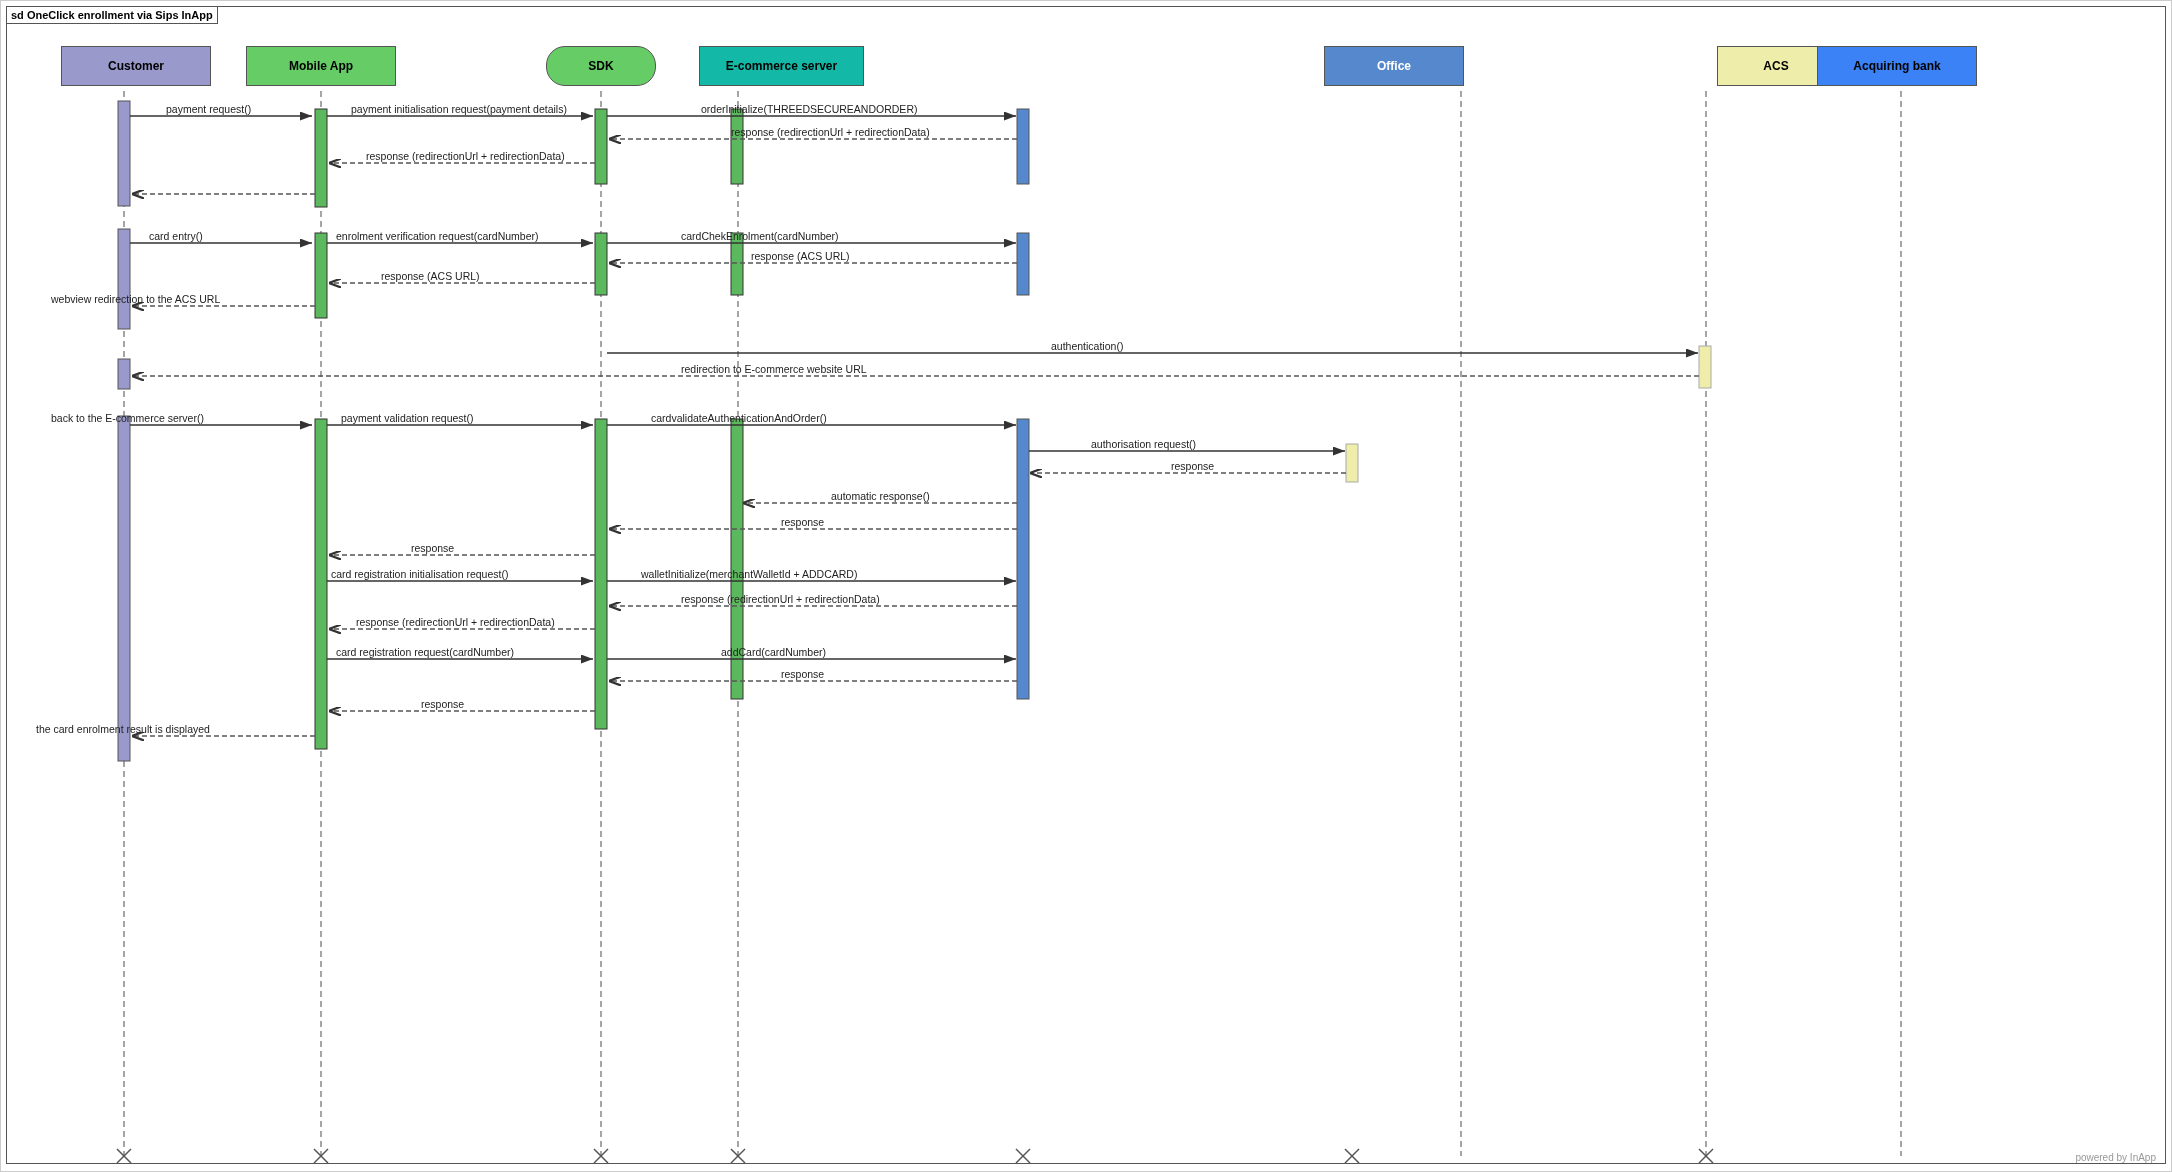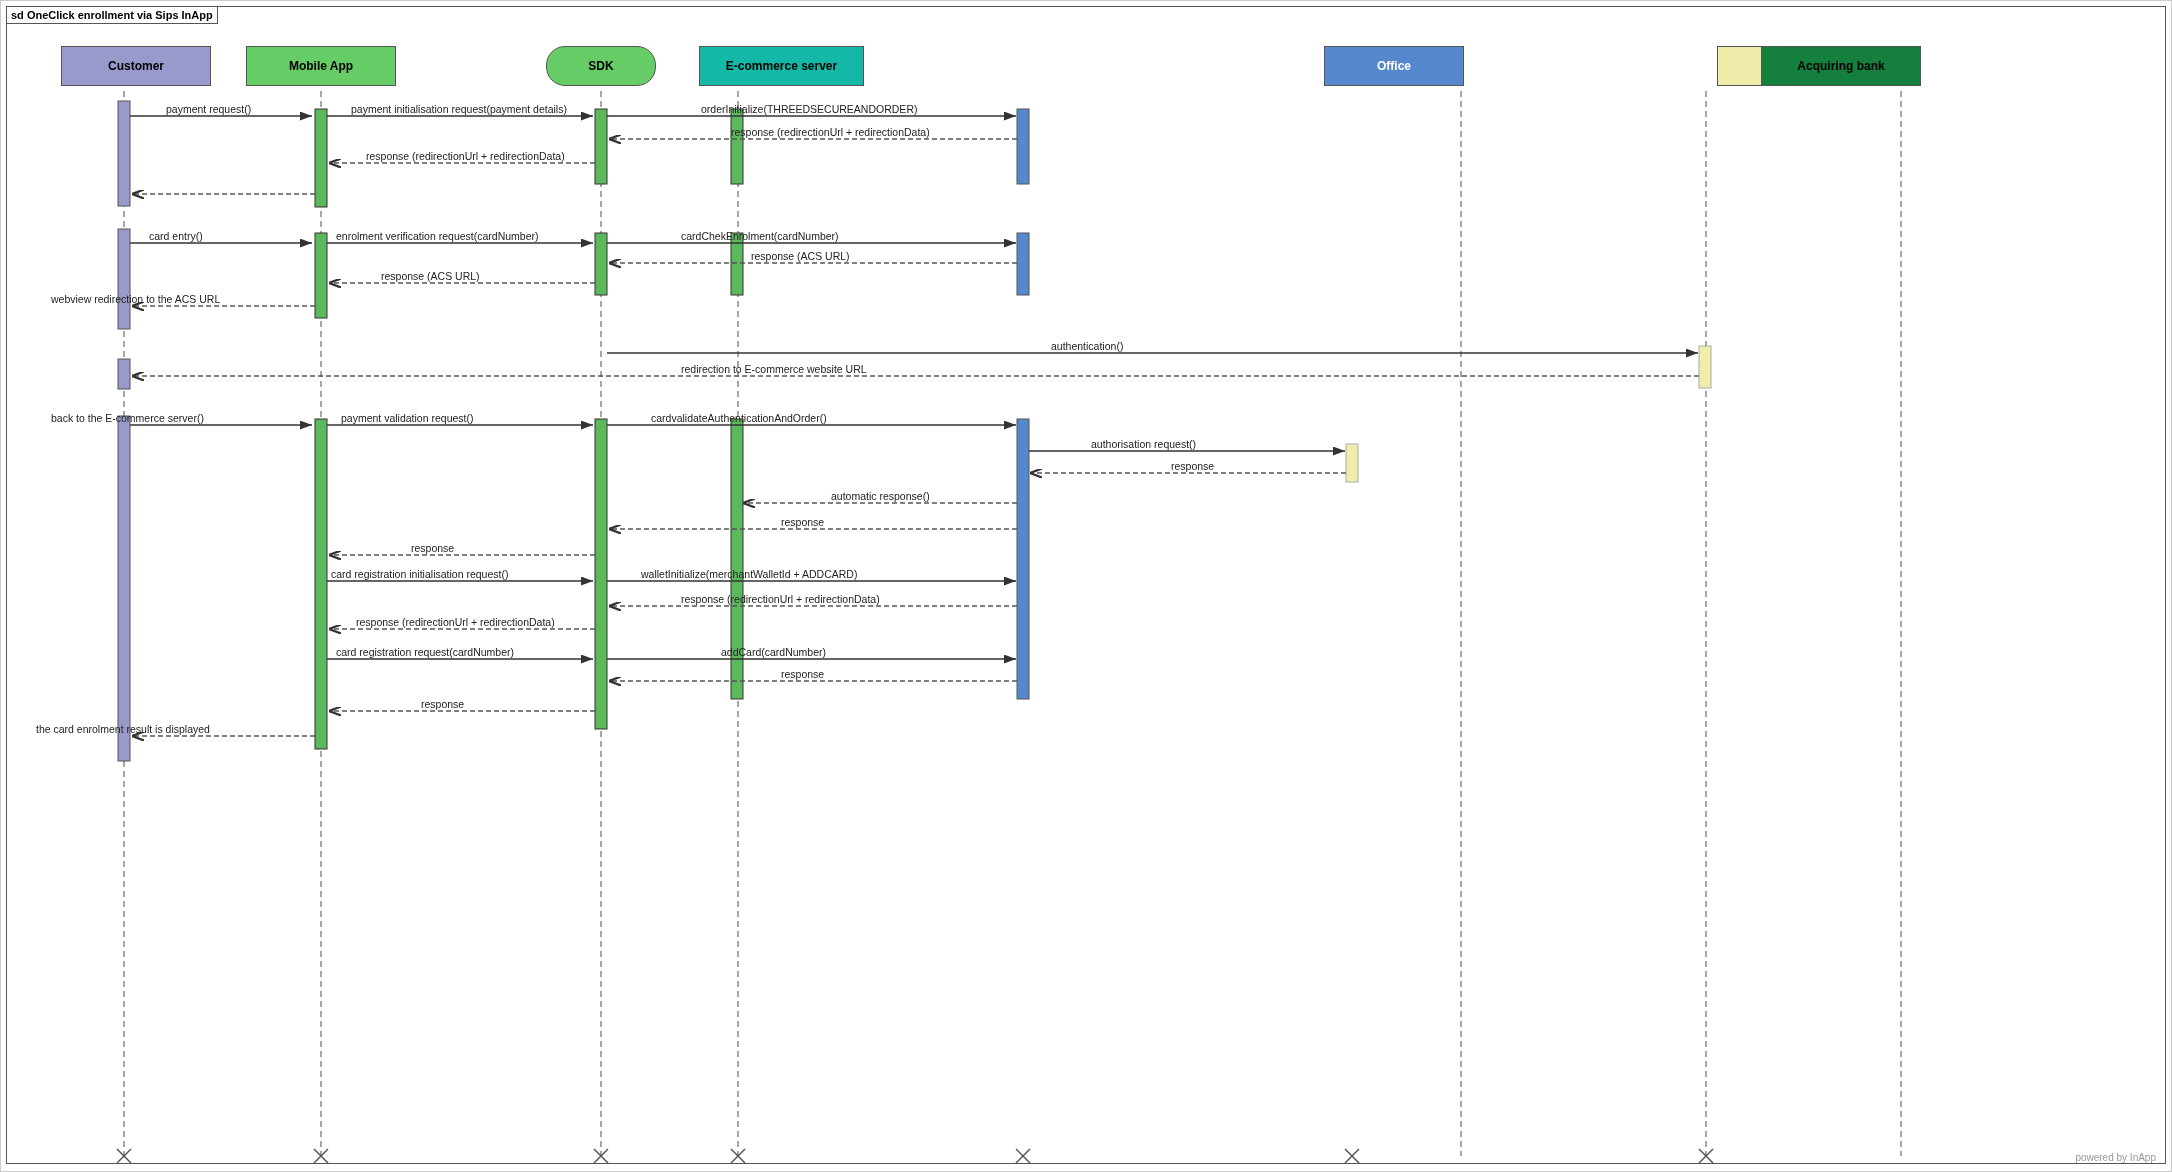--- a/index.html
+++ b/index.html
@@ -247,18 +247,18 @@
   </div>
 
   <div class="lifeline-box" style="left:1323px; top:45px; width:140px; background:#5588cc; color:#fff;">
     <span>Office</span>
   </div>
 
   <div class="lifeline-box" style="left:1716px; top:45px; width:118px; background:#eeeeaa; color:#000;">
     <span>ACS</span>
   </div>
 
-  <div class="lifeline-box" style="left:1760px; top:45px; width:160px; background:#15803d; color:#000;">
+  <div class="lifeline-box" style="left:1816px; top:45px; width:160px; background:#3b82f6; color:#000;">
     <span>Acquiring bank</span>
   </div>
 
   <div class="powered-by">powered by InApp</div>
 </div>
 
 </body></html>

